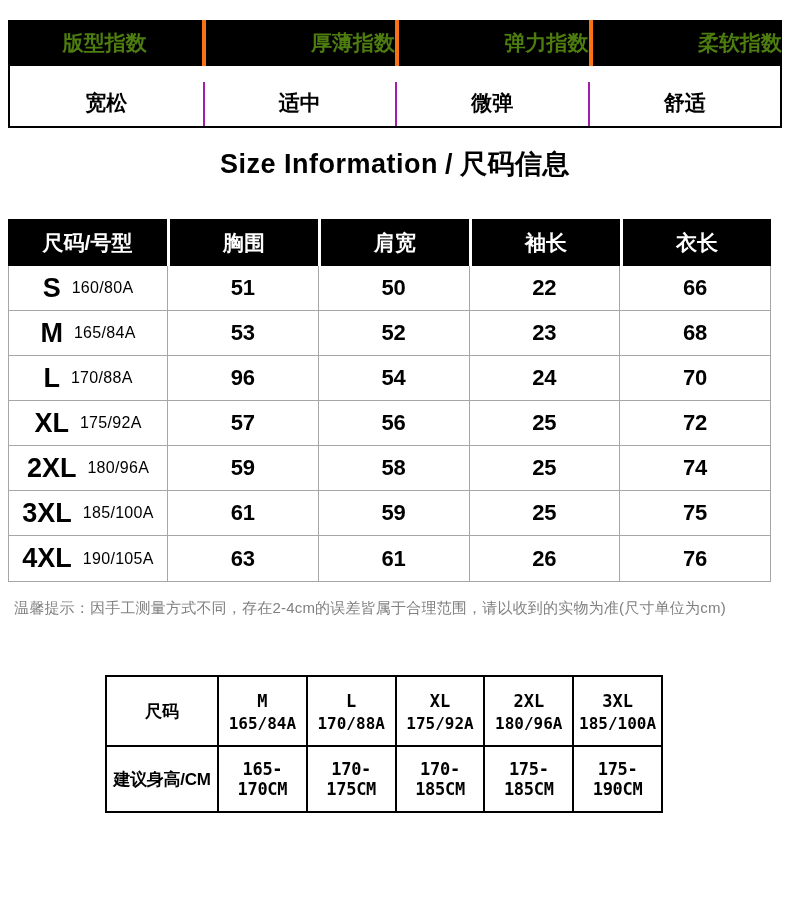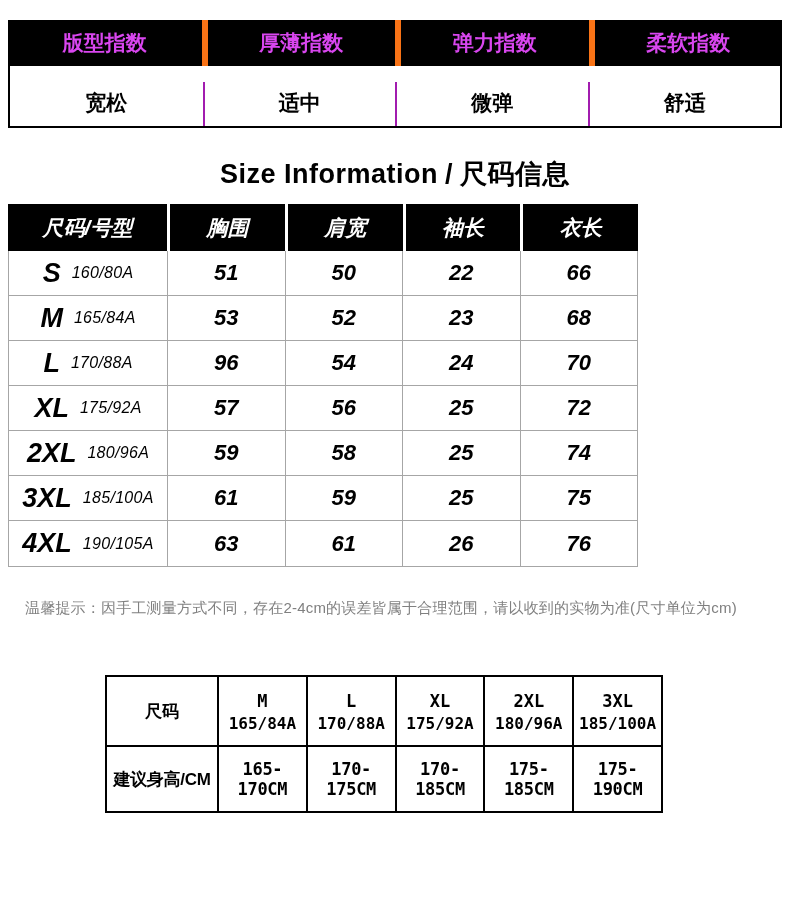--- a/index.html
+++ b/index.html
@@ -9,43 +9,43 @@
     font-family:"Liberation Sans","DejaVu Sans",sans-serif;
     color:#000;
     position:relative;
   }
   .page { position:absolute; inset:0; background:#fff; }
 
   
   .indicator-table { position:absolute; left:8px; top:20px; width:774px; }
   .ind-header-row { display:grid; grid-template-columns:repeat(4,1fr); }
   .ind-header-cell {
-    background:#000; color:#d946ef; height:46px; line-height:46px;
+    background:#000; color:#4d7c0f; height:46px; line-height:46px;
     text-align:center; font-size:21px; font-weight:bold;
   }
-  .ind-header-cell + .ind-header-cell { border-left:6px solid #f97316; }
+  .ind-header-cell + .ind-header-cell { border-left:4px solid #f97316;text-align:right; }
   .ind-value-row {
     display:grid; grid-template-columns:repeat(4,1fr);
     border:2px solid #000; border-top:none;
   }
   .ind-value-cell {
     background:#fff; color:#000; height:44px; line-height:42px;
     text-align:center; font-size:21px; font-weight:bold;margin-top:16px;
   }
   .ind-value-cell + .ind-value-cell { border-left:2px solid #a21caf; }
 
   
   .title {
-    position:absolute; top:156px; left:0; width:790px;
+    position:absolute; top:146px; left:0; width:790px;
     text-align:center; font-size:27px; font-weight:bold; letter-spacing:0.5px;
   }
   .title-sep { font-weight:bold; margin:0 7px; }
 
   
-  .size-table { position:absolute; left:8px; top:204px; width:630px;font-style:italic; }
+  .size-table { position:absolute; left:8px; top:219px; width:763px; }
   .st-header { display:grid; grid-template-columns:159px repeat(4,1fr); }
   .st-header-cell {
     background:#000; color:#fff; height:47px; line-height:47px;
     text-align:center; font-size:21px; font-weight:bold;
   }
   .st-header-cell + .st-header-cell { border-left:3px solid #fff; }
   .st-body { border:1px solid #a6a6a6; border-top:none; }
   .st-row {
     display:grid; grid-template-columns:158px repeat(4,1fr);
     height:45px; border-bottom:1px solid #a6a6a6;
@@ -55,21 +55,21 @@
     display:flex; align-items:center; justify-content:center;
     font-size:22px; font-weight:bold; border-left:1px solid #a6a6a6;
   }
   .st-cell.st-size { border-left:none; gap:11px; }
   .size-letter { font-size:27px; font-weight:bold; }
   .size-spec { font-size:16px; font-weight:normal; letter-spacing:0.3px; }
 
   
   .note {
     position:absolute; left:14px; top:599px; width:766px;
-    font-size:15px; color:#808080; letter-spacing:0.2px;margin-left:11px;
+    font-size:15px; color:#808080; letter-spacing:0.2px;
   }
 
   
   .rec-table {
     position:absolute; left:105px; top:675px; width:558px;
     border-collapse:collapse; table-layout:fixed;
     font-family:"DejaVu Sans Mono","Liberation Mono",monospace;
   }
   .rec-table td {
     border:2px solid #000; text-align:center; vertical-align:middle;

